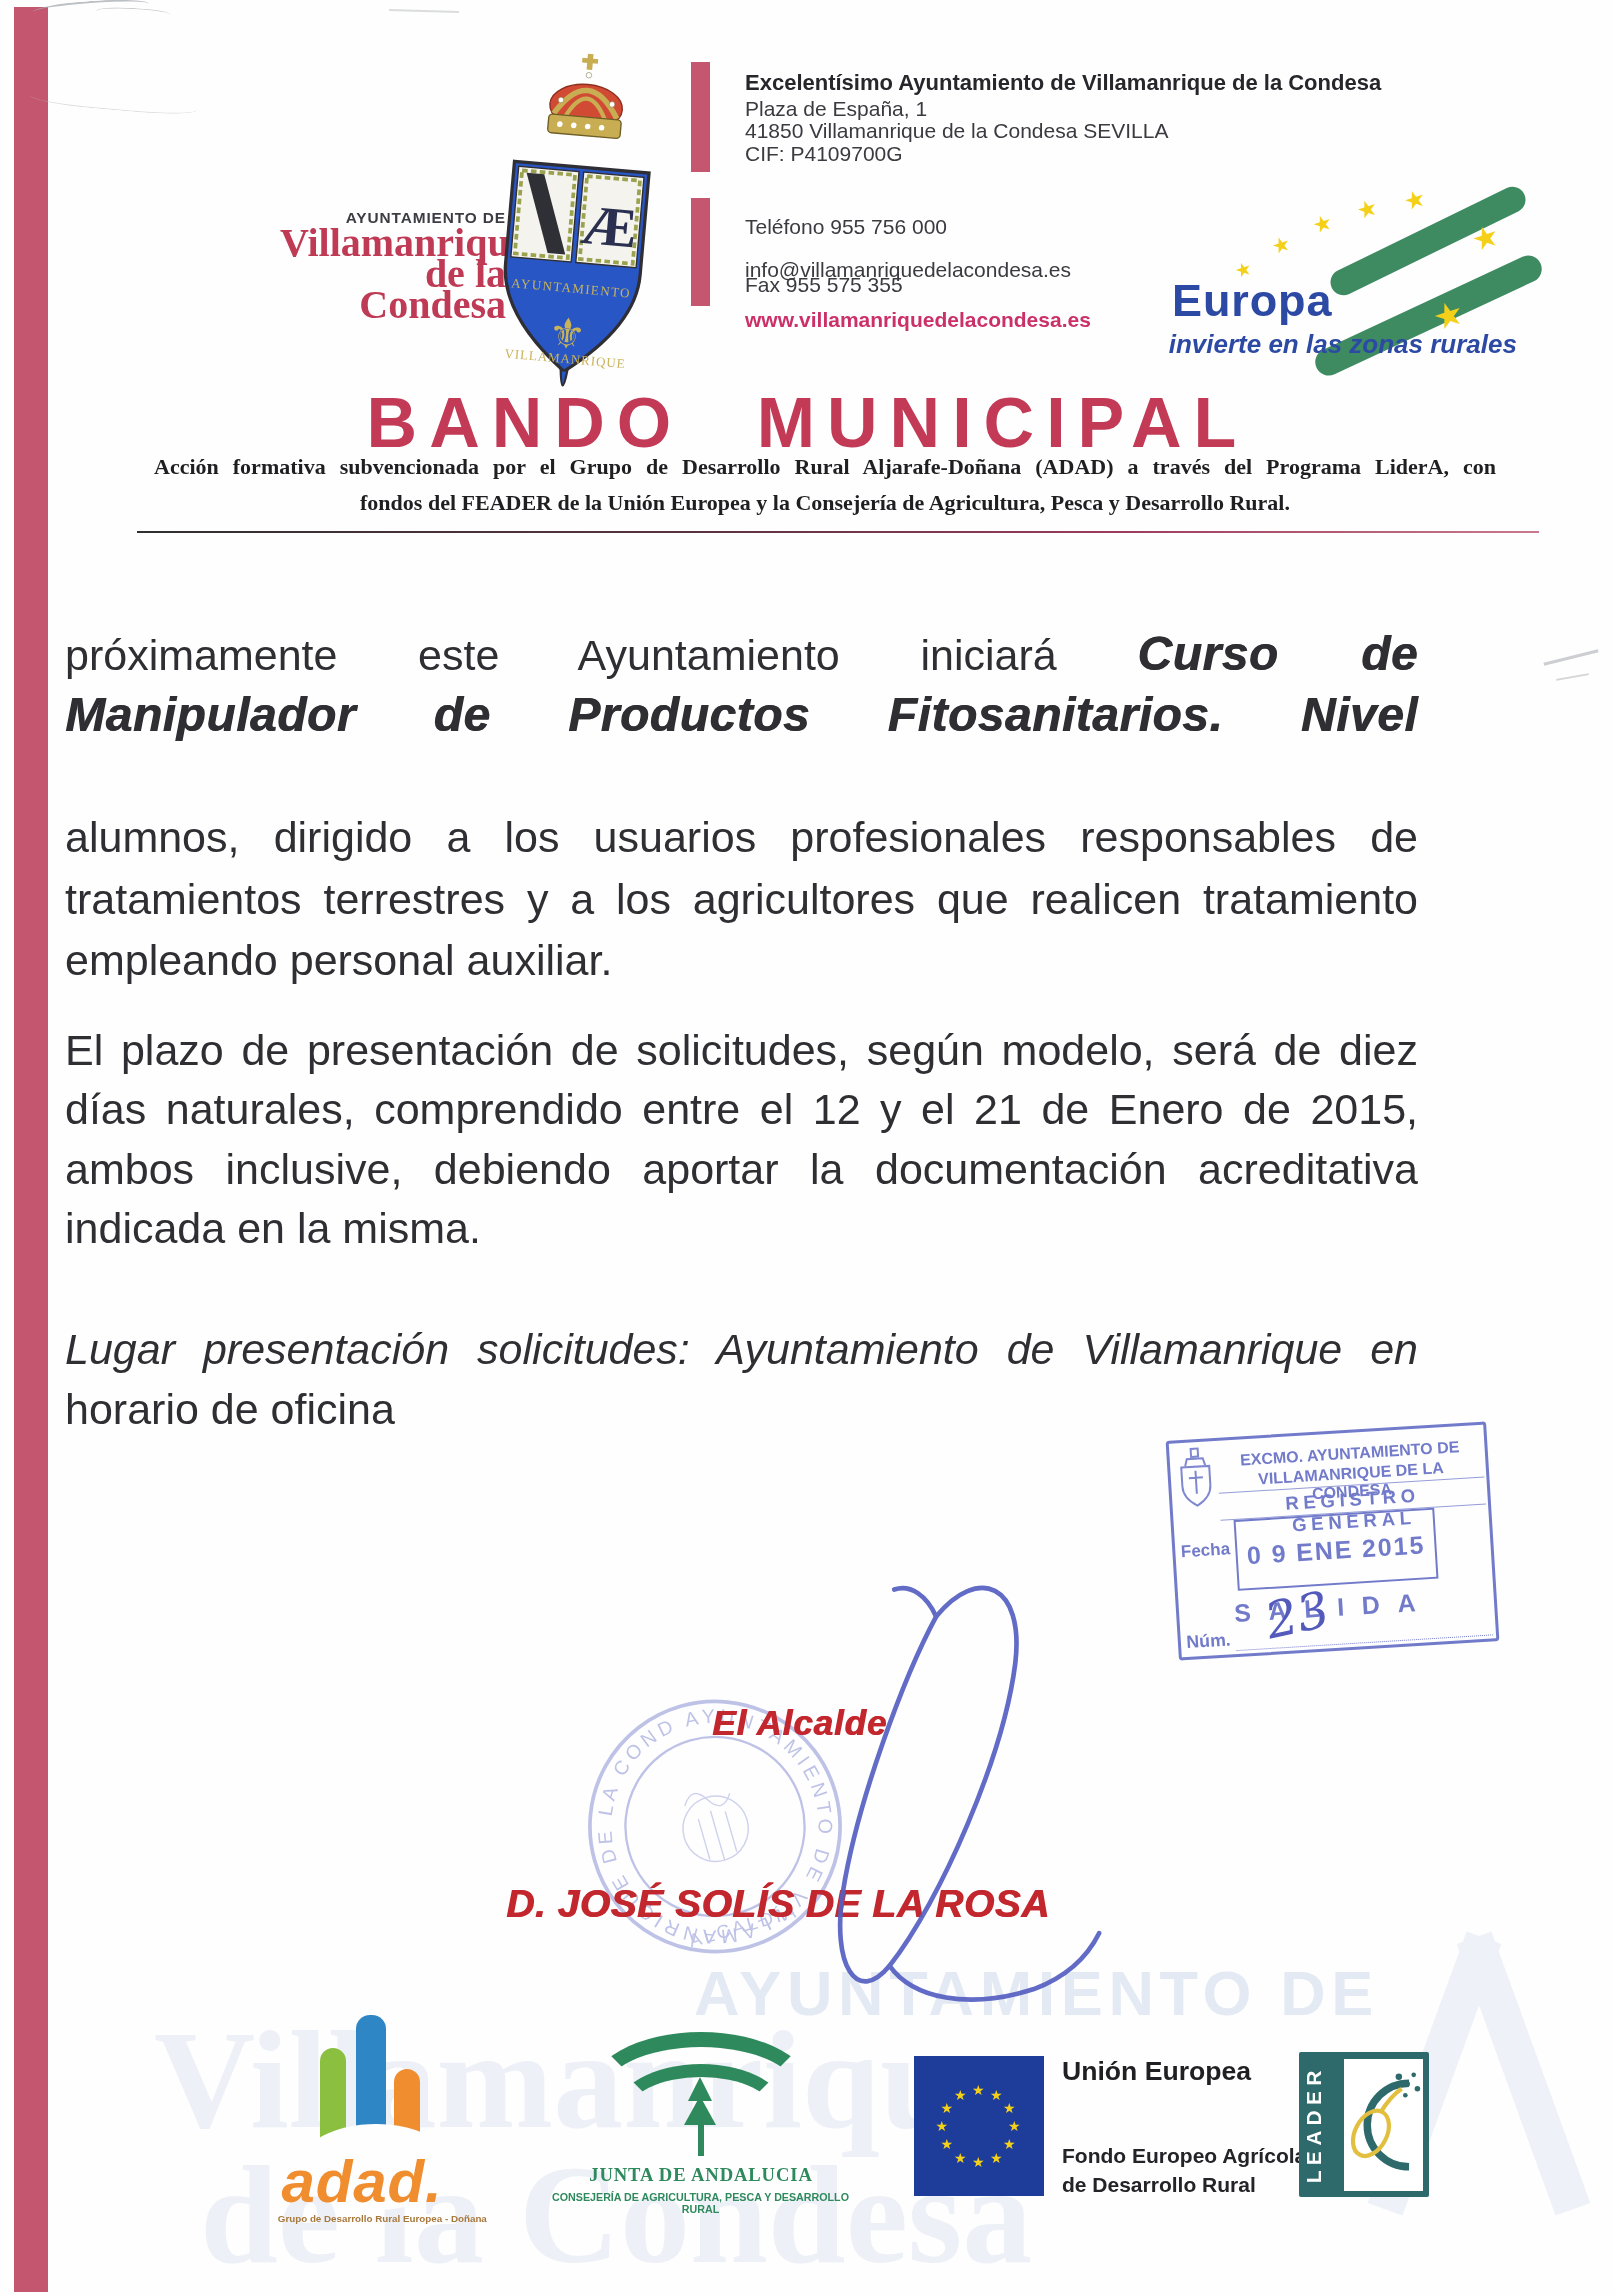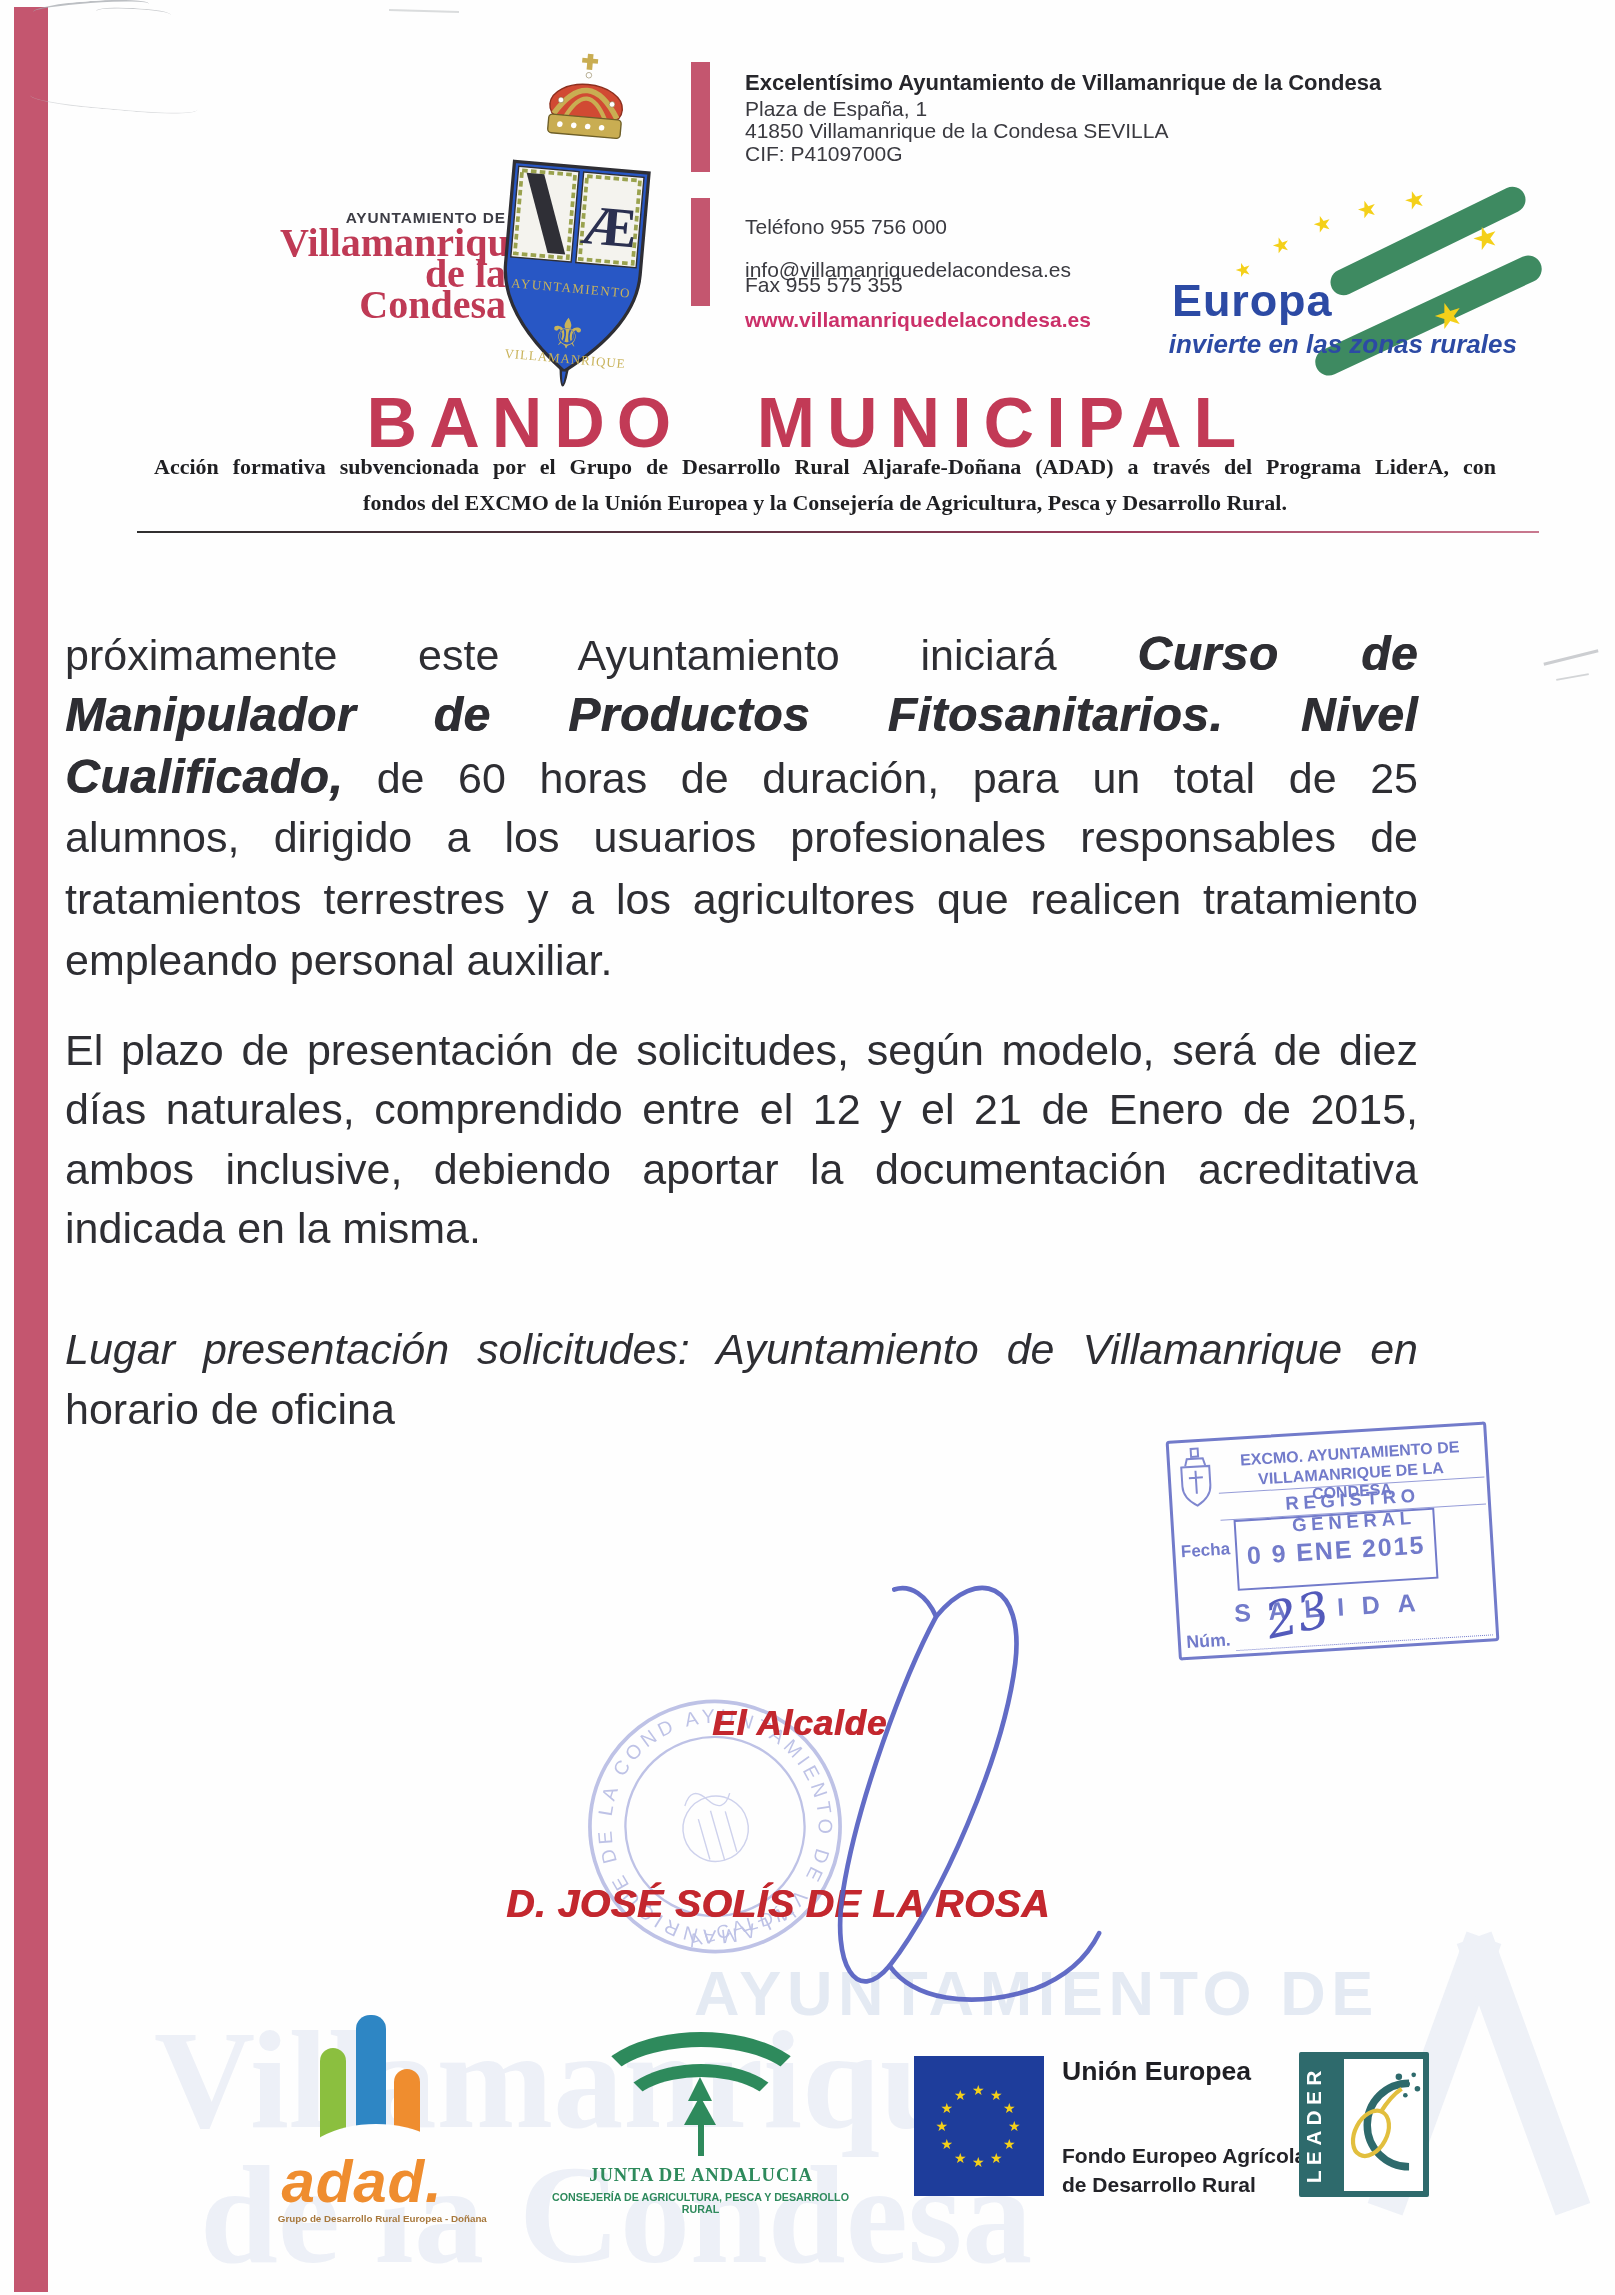--- a/index.html
+++ b/index.html
@@ -174,26 +174,25 @@
     <div class="swoosh" style="left:156px;top:42px;width:214px;height:26px;transform:rotate(-26deg);"></div>
     <div class="swoosh" style="left:140px;top:116px;width:247px;height:27px;transform:rotate(-25deg);"></div>
     <span class="estar" style="left:307px;top:37px;font-size:30px;">★</span>
     <span class="estar" style="left:268px;top:112px;font-size:34px;">★</span>
     <div class="europa-title">Europa</div>
     <div class="europa-tag">invierte en las zonas rurales</div>
   </div>
 
   <div class="doc-title">BANDO MUNICIPAL</div>
   <div class="sub sub1">Acción formativa subvencionada por el Grupo de Desarrollo Rural Aljarafe-Doñana (ADAD) a través del Programa LiderA, con</div>
-  <div class="sub sub2">fondos del EXCMO de la Unión Europea y la Consejería de Agricultura, Pesca y Desarrollo Rural.</div>
+  <div class="sub sub2">fondos del FEADER de la Unión Europea y la Consejería de Agricultura, Pesca y Desarrollo Rural.</div>
   <div class="rule"></div>
 
   <div class="bl jl" style="top:623px;"><span>próximamente este Ayuntamiento iniciará</span> <span class="bi">Curso de</span></div>
   <div class="bl jl" style="top:684px;"><span class="bi">Manipulador de Productos Fitosanitarios. Nivel</span></div>
-  <div class="bl jl" style="top:746px;"><span class="bi">Cualificado,</span> <span>de 60 horas de duración, para un total de 25</span></div>
   <div class="bl jl" style="top:807px;"><span>alumnos, dirigido a los usuarios profesionales responsables de</span></div>
   <div class="bl jl" style="top:869px;"><span>tratamientos terrestres y a los agricultores que realicen tratamiento</span></div>
   <div class="bl ll" style="top:930px;"><span>empleando personal auxiliar.</span></div>
 
   <div class="bl jl" style="top:1020px;"><span>El plazo de presentación de solicitudes, según modelo, será de diez</span></div>
   <div class="bl jl" style="top:1079px;"><span>días naturales, comprendido entre el 12 y el 21 de Enero de 2015,</span></div>
   <div class="bl jl" style="top:1139px;"><span>ambos inclusive, debiendo aportar la documentación acreditativa</span></div>
   <div class="bl ll" style="top:1198px;"><span>indicada en la misma.</span></div>
 
   <div class="bl jl" style="top:1319px;font-style:italic;"><span>Lugar presentación solicitudes: Ayuntamiento de Villamanrique en</span></div>

